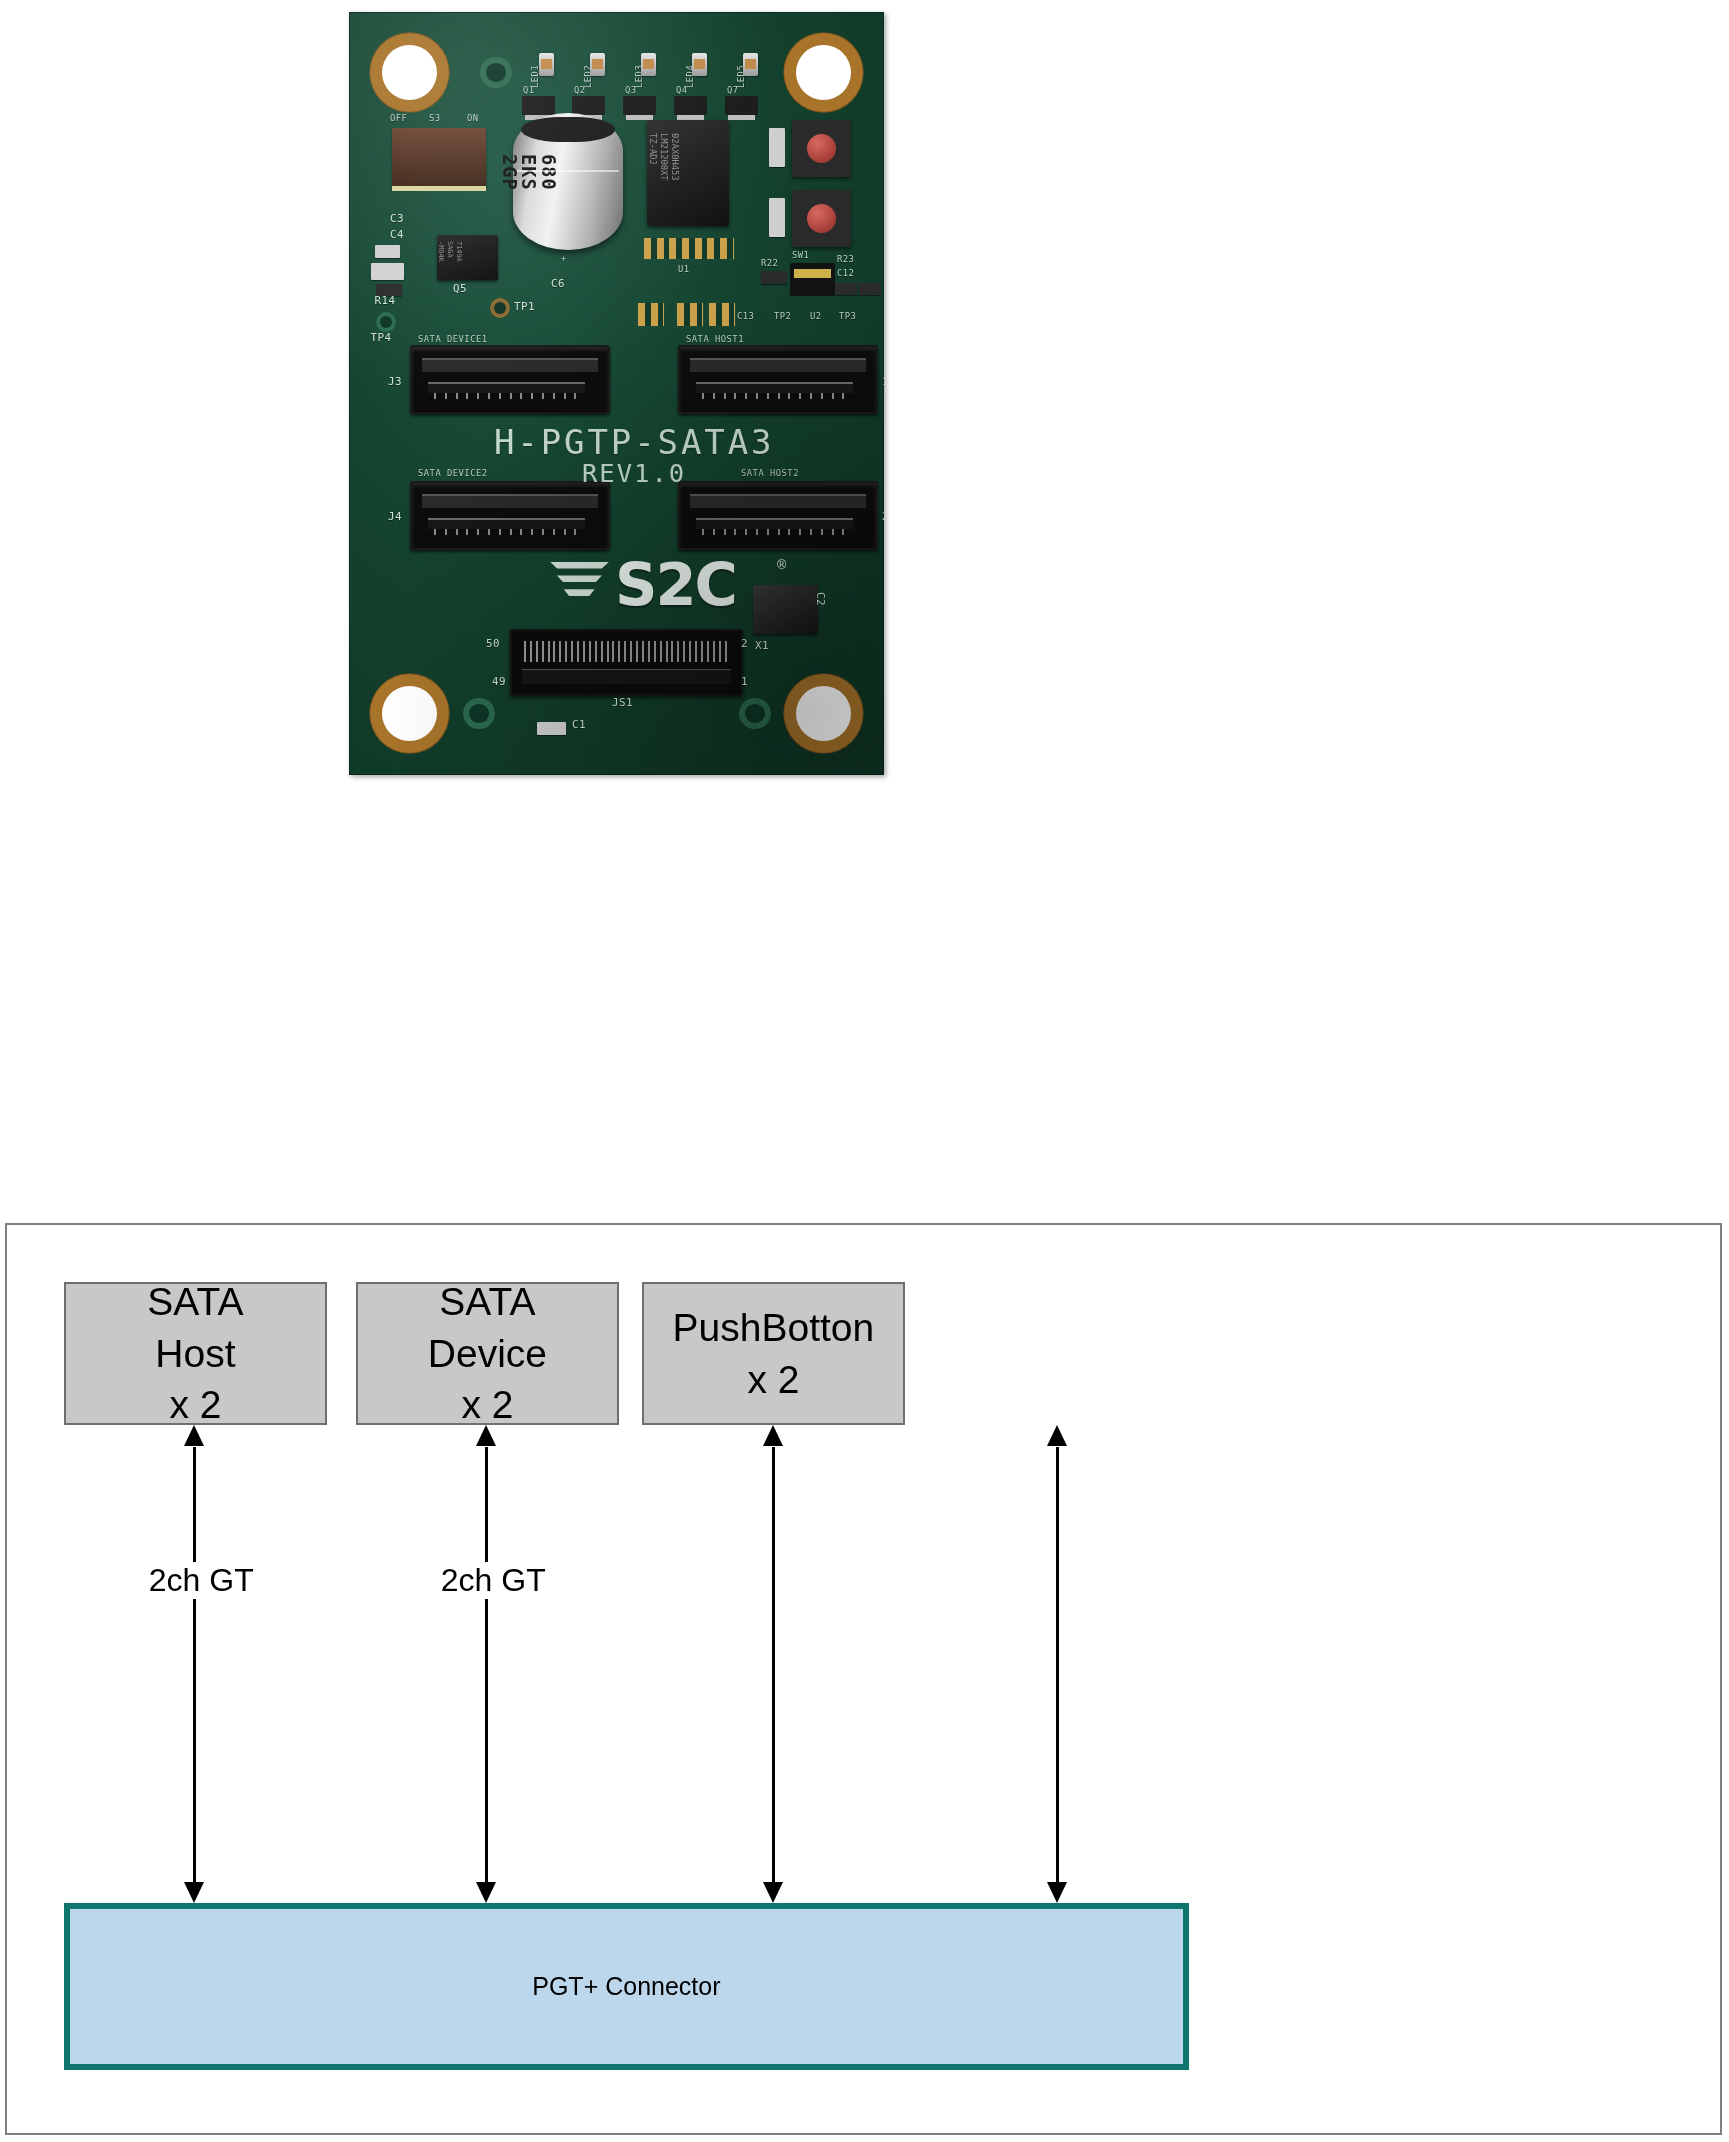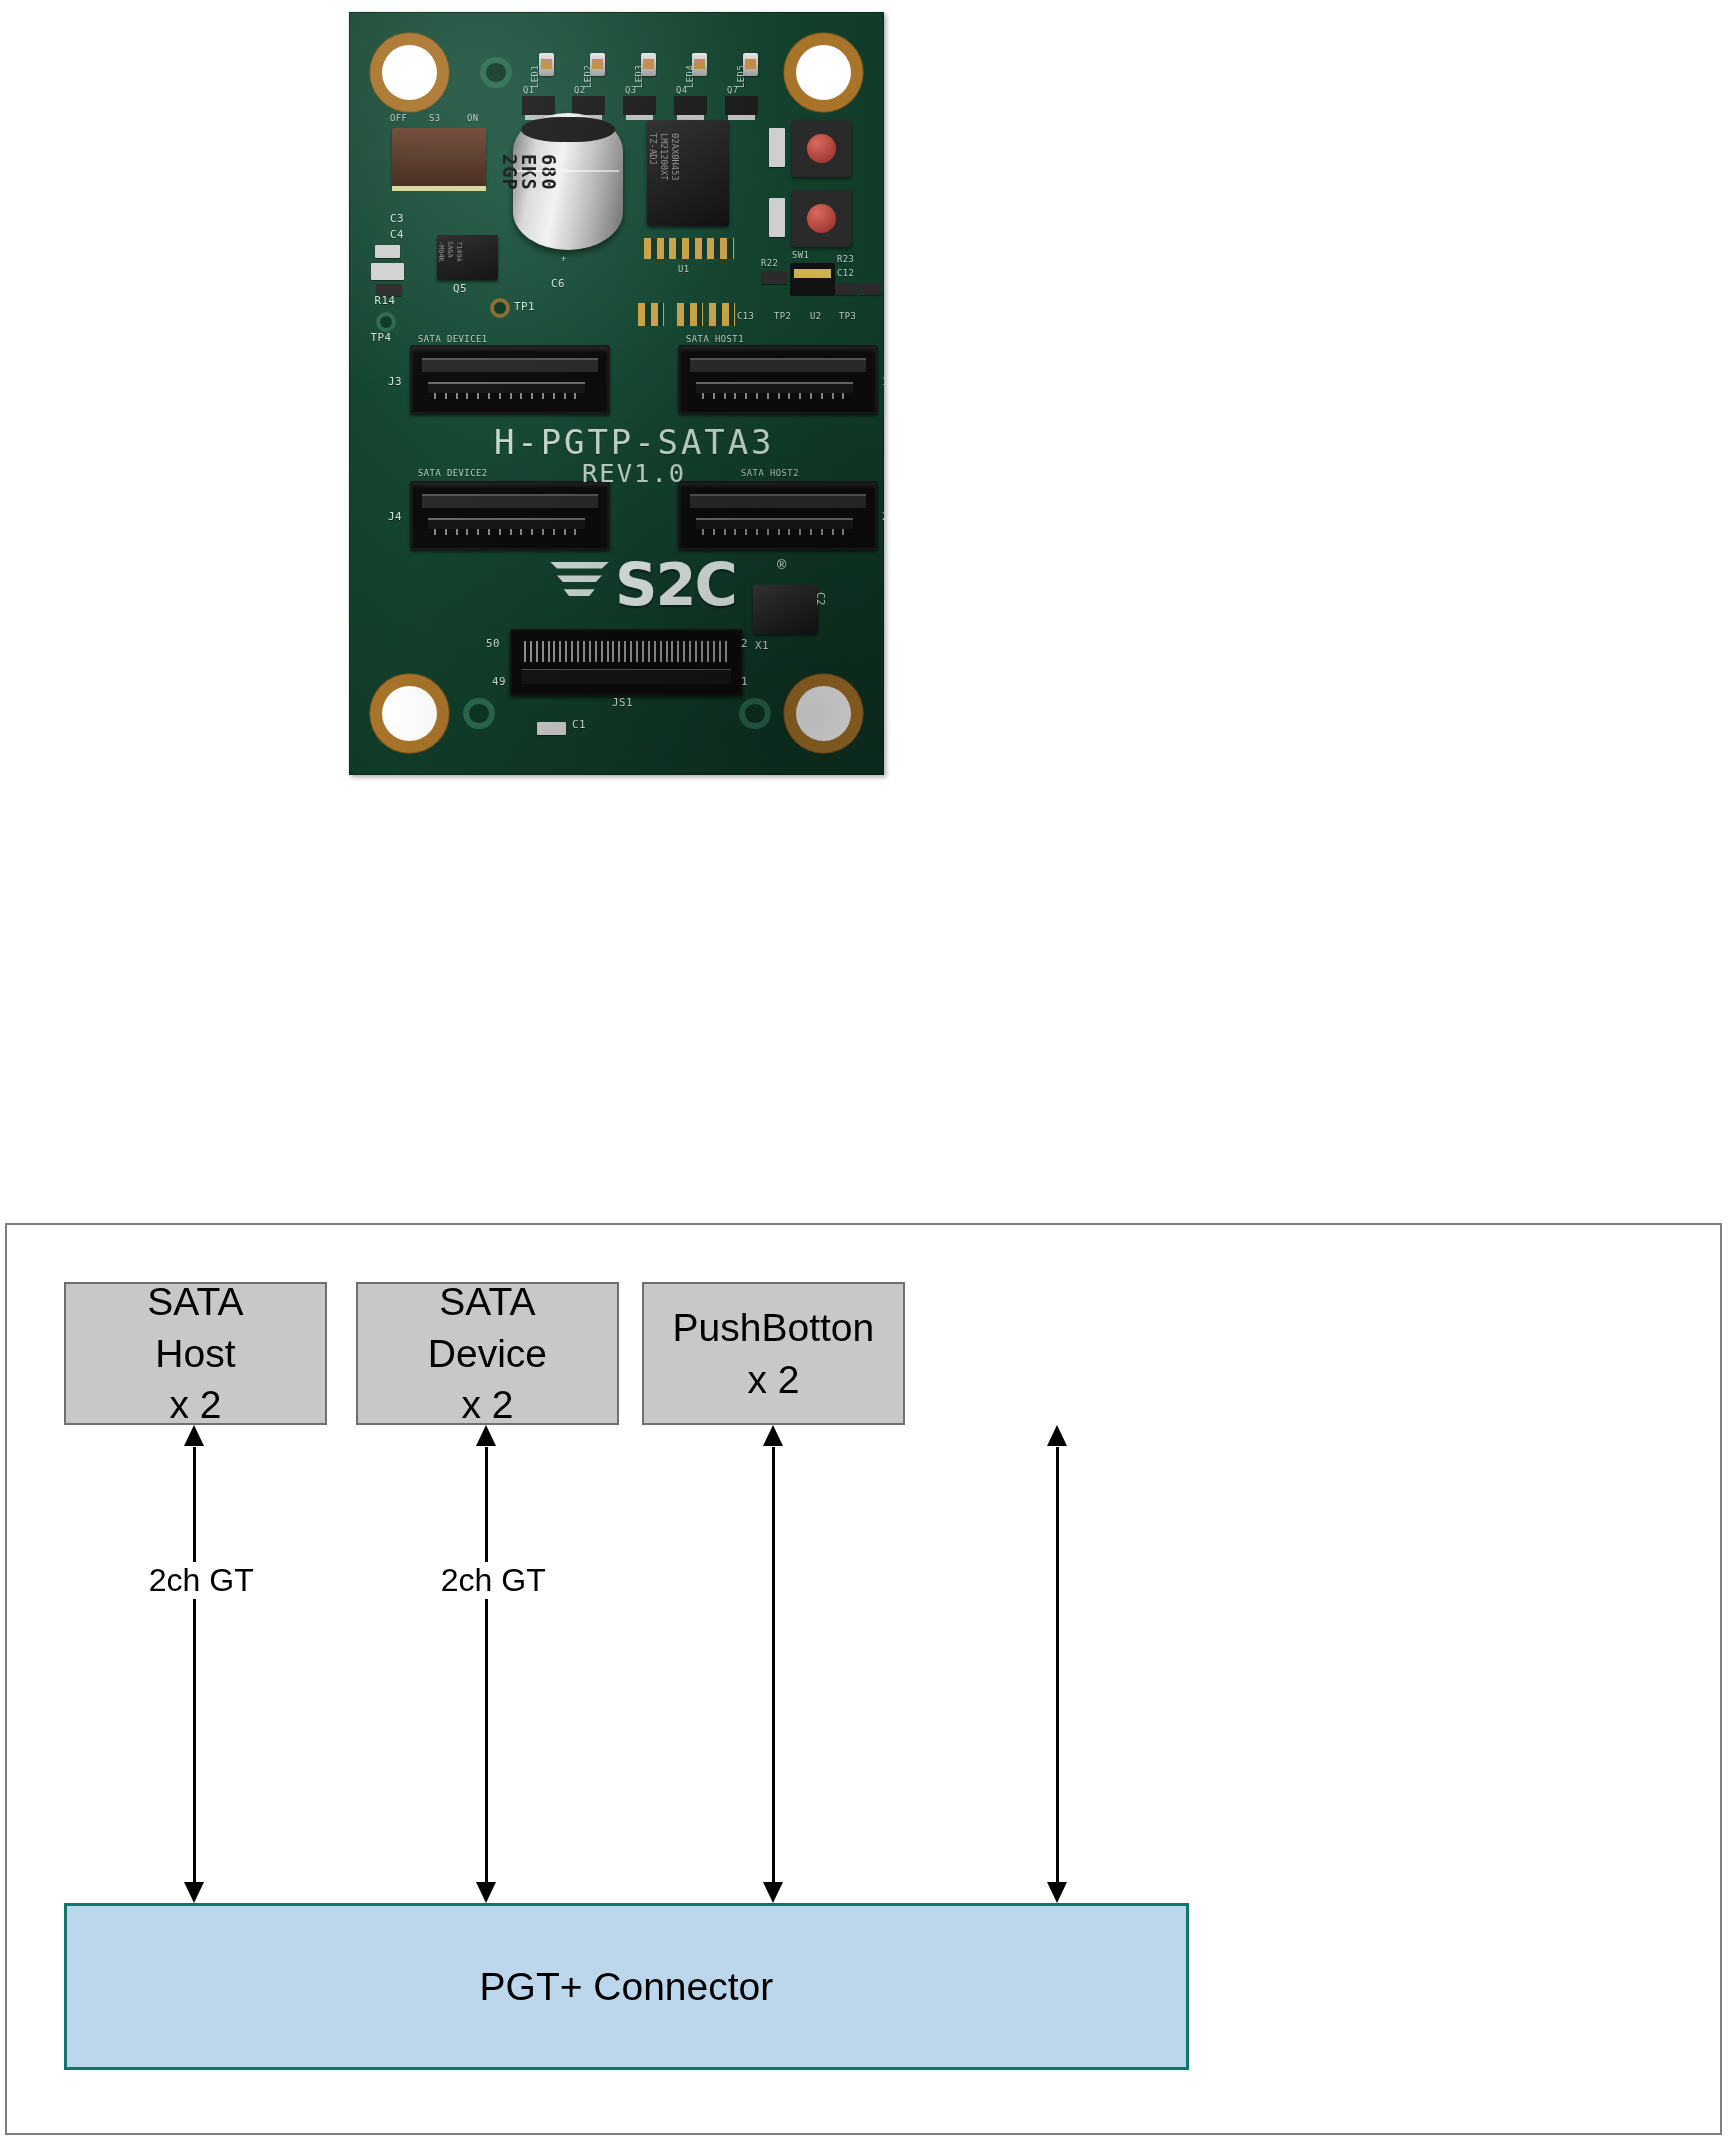--- a/index.html
+++ b/index.html
@@ -159,22 +159,22 @@
     position:absolute;left:4.9px;top:1223px;width:1717px;height:912px;
     border:2px solid #7f7f7f;background:#ffffff;box-sizing:border-box;
   }
   .blk{
     position:absolute;background:#c8c8c8;border:2px solid #6f6f6f;box-sizing:border-box;
     display:flex;flex-direction:column;align-items:center;justify-content:center;
     font-size:39px;color:#000;line-height:1.32;text-align:center;
   }
   .blk span{display:block;}
   .pgt{
-    position:absolute;background:#bcd6ec;border:3px solid #0f766e;box-sizing:border-box;
-    display:flex;align-items:center;justify-content:center;font-size:39px;color:#000;
+    position:absolute;background:#bcd6ec;border:6px solid #0f766e;box-sizing:border-box;
+    display:flex;align-items:center;justify-content:center;font-size:25px;color:#000;
   }
   .arrow-line{position:absolute;width:2.9px;background:#000;}
   .arr-head{position:absolute;width:0;height:0;border-left:10.8px solid transparent;
     border-right:10.8px solid transparent;}
   .arr-up{border-bottom:21.6px solid #000;}
   .arr-dn{border-top:21.6px solid #000;}
   .arr-label{position:absolute;font-size:32px;color:#000;background:#fff;
     padding:0 3.9px;white-space:nowrap;text-align:right;}
 </style>
 </head>

